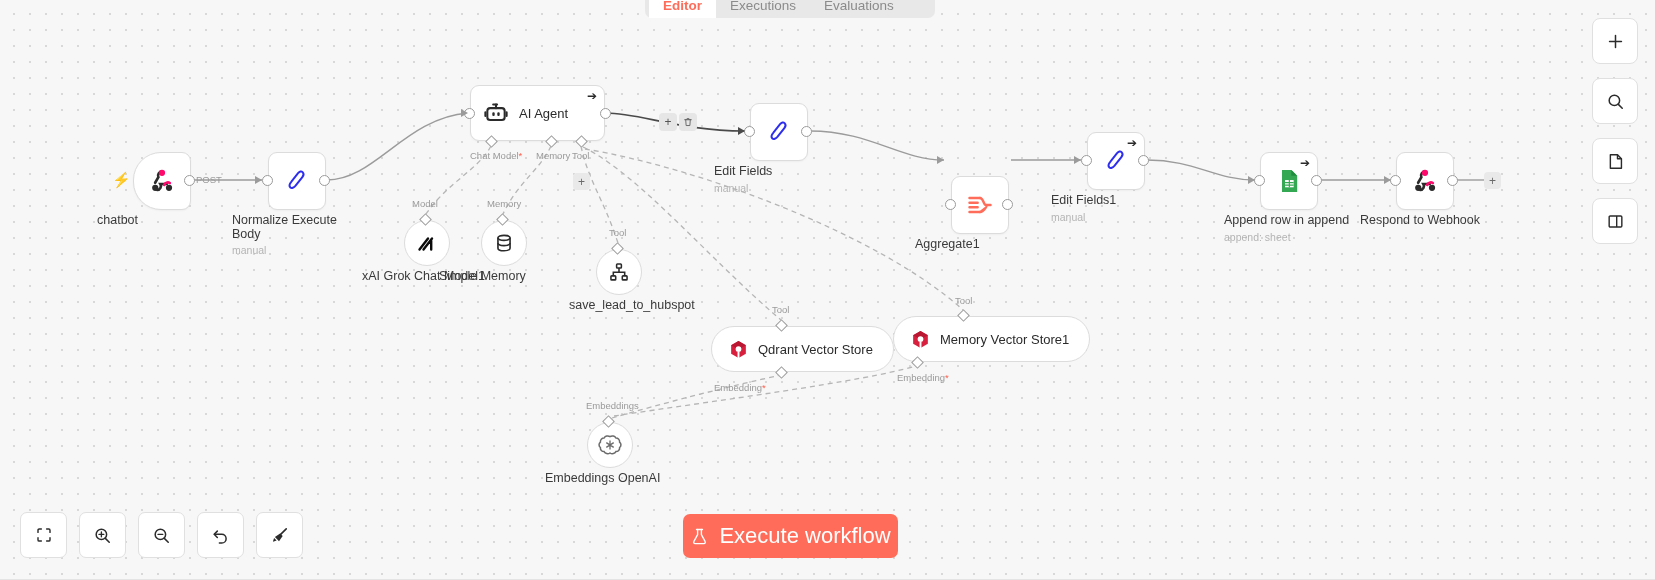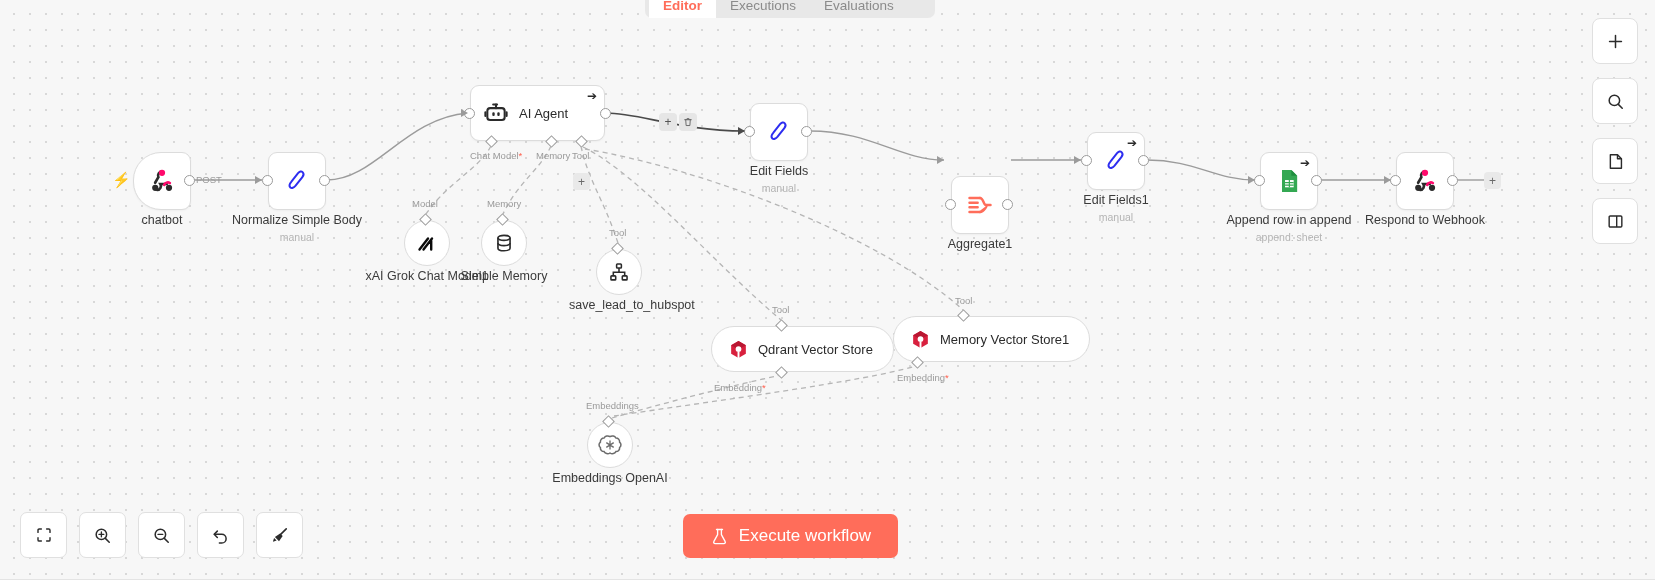--- a/index.html
+++ b/index.html
@@ -29,21 +29,21 @@
   
   .node{position:absolute;z-index:10;}
   .nbox{
     width:56px;height:56px;background:#fff;border:1px solid #dcdcdc;border-radius:9px;
     display:flex;align-items:center;justify-content:center;position:relative;
     box-shadow:0 1px 2px rgba(0,0,0,.04);
   }
   .nbox.trigger{border-top-left-radius:28px;border-bottom-left-radius:28px;}
   .nlabel{
     position:absolute;left:50%;transform:translateX(-50%);top:62px;width:130px;
-    text-align:center;font-size:12.5px;color:#3a3a3a;line-height:13.5px;
+    text-align:left;font-size:12.5px;color:#3a3a3a;line-height:13.5px;
   }
   .nsub{display:block;font-size:10.5px;color:#b4b4b4;margin-top:3px;}
 
   
   .agentbox{
     width:135px;height:56px;background:#fff;border:1px solid #dcdcdc;border-radius:9px;
     display:flex;align-items:center;gap:10px;padding-left:12px;box-sizing:border-box;
     position:relative;box-shadow:0 1px 2px rgba(0,0,0,.04);
   }
   .agentbox .atxt{font-size:13px;color:#2b2b2b;}
@@ -96,21 +96,21 @@
   .btoolbar{position:absolute;left:20px;bottom:22px;display:flex;gap:12px;z-index:50;}
   .tbtn{
     width:45px;height:44px;background:#fff;border:1px solid #e0e0e0;border-radius:7px;
     display:flex;align-items:center;justify-content:center;
   }
 
   
   .exec{
     position:absolute;left:683px;bottom:22px;width:215px;height:44px;background:#ff6d5a;
     border-radius:7px;display:flex;align-items:center;justify-content:center;gap:10px;
-    color:#fff;font-size:17px;z-index:50;
+    color:#fff;font-size:22px;z-index:50;
   }
 
   
   .rail{position:absolute;right:17px;top:18px;display:flex;flex-direction:column;gap:14px;z-index:50;}
   .rbtn{
     width:44px;height:44px;background:#fff;border:1px solid #e0e0e0;border-radius:8px;
     display:flex;align-items:center;justify-content:center;
   }
   .sepline{position:absolute;left:0;right:0;bottom:0;height:1px;background:#e4e4e4;}
 </style>
@@ -186,21 +186,21 @@
 
   <div class="node" style="left:268px;top:152px;">
     <div class="nbox">
       <svg width="28" height="28" viewBox="0 0 24 24">
         <path d="M16.8 4.4c-1.1-1.1-2.6-.6-3.9.9L7.2 12.6c-1.5 1.8-2 3.9-.9 4.9 1.1 1 3 .3 4.5-1.5l5.8-7.4c1.3-1.6 1.3-3.1.2-4.2z" stroke="#2d2df0" stroke-width="1.7" fill="none"></path>
       </svg>
     </div>
     <div class="port" style="left:-6px;top:22.5px;"></div>
     <div class="port" style="left:51px;top:22.5px;"></div>
     <div class="nlabel">
-      <span>Normalize Simple Body</span>
+      <span>Normalize Execute Body</span>
       <span class="nsub">manual</span>
     </div>
   </div>
 
   <div class="node" style="left:470px;top:85px;">
     <div class="agentbox">
       <svg width="26" height="26" viewBox="0 0 24 24">
         <rect x="4" y="7.5" width="16" height="11" rx="2.6" stroke="#2b2b2b" stroke-width="1.9" fill="none"></rect>
         <rect x="8.6" y="11.4" width="2.2" height="3.4" rx="1" fill="#2b2b2b"></rect>
         <rect x="13.2" y="11.4" width="2.2" height="3.4" rx="1" fill="#2b2b2b"></rect>

